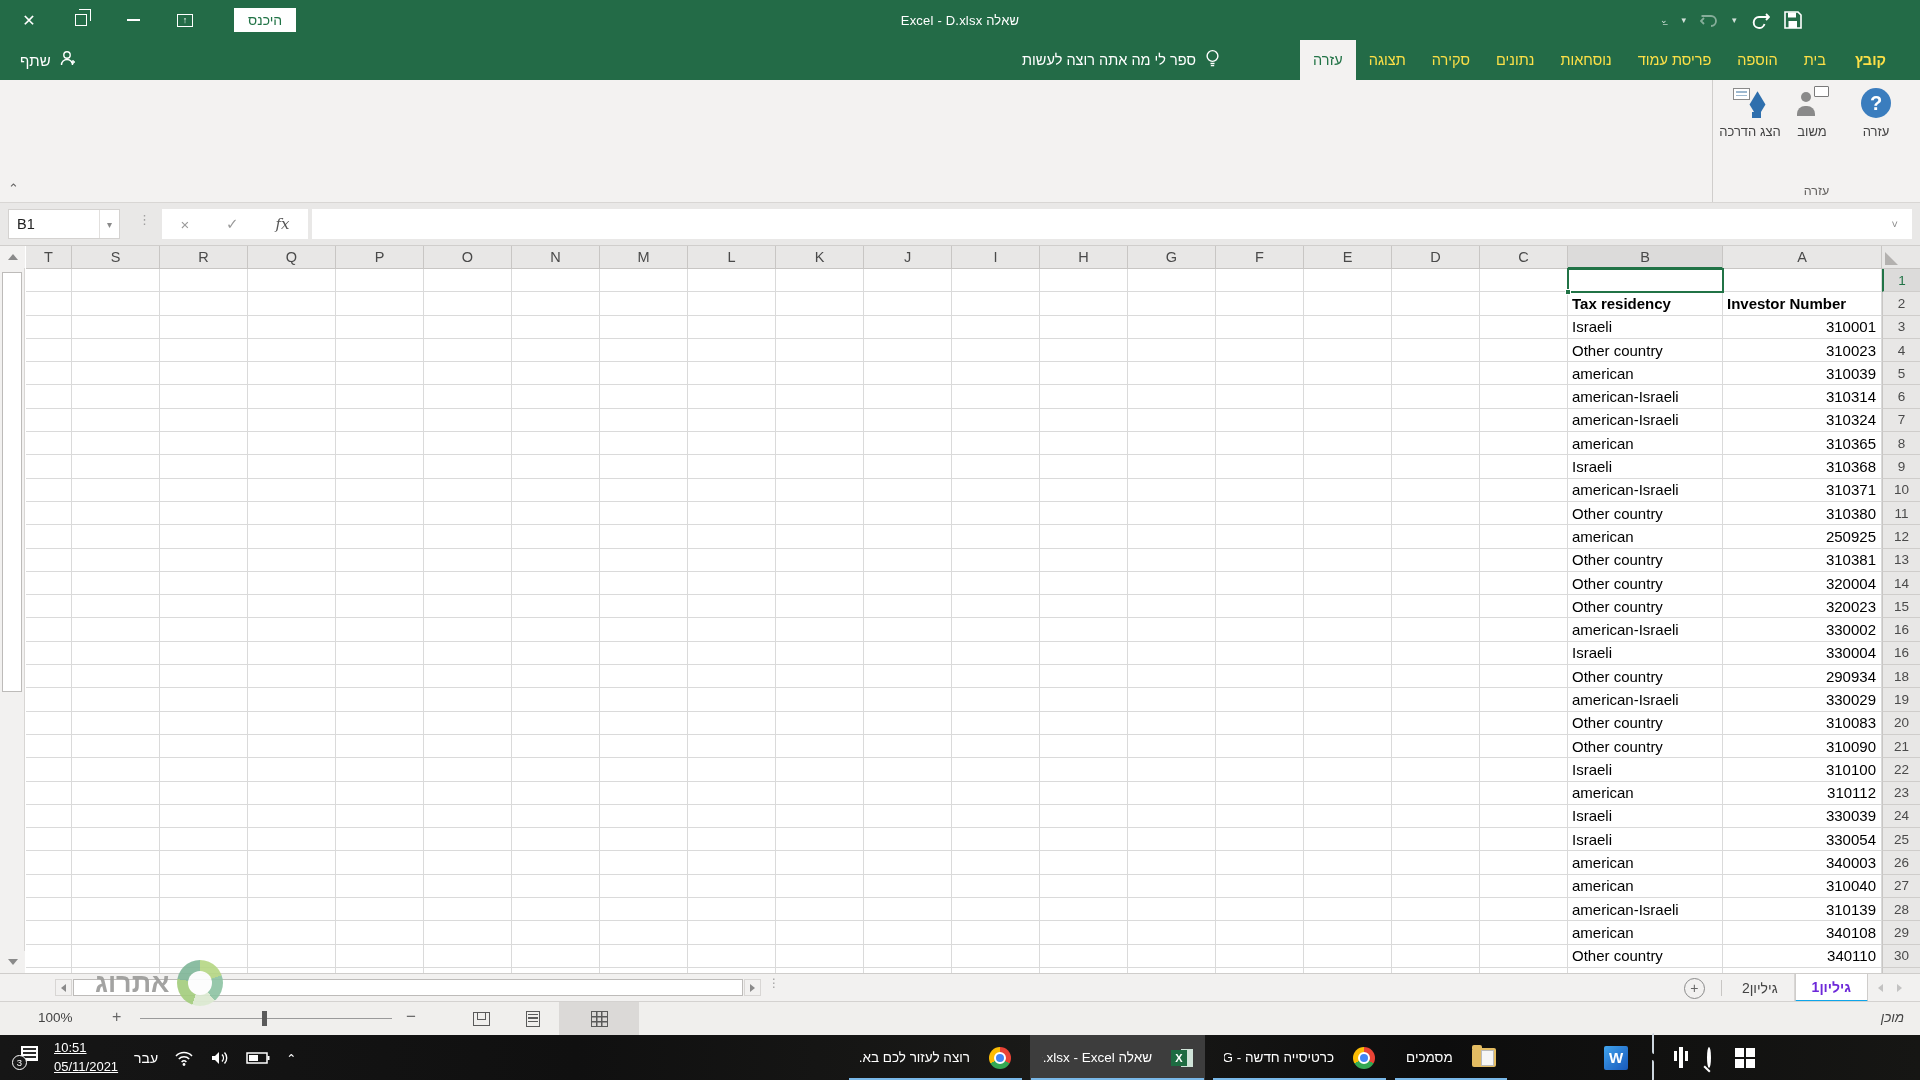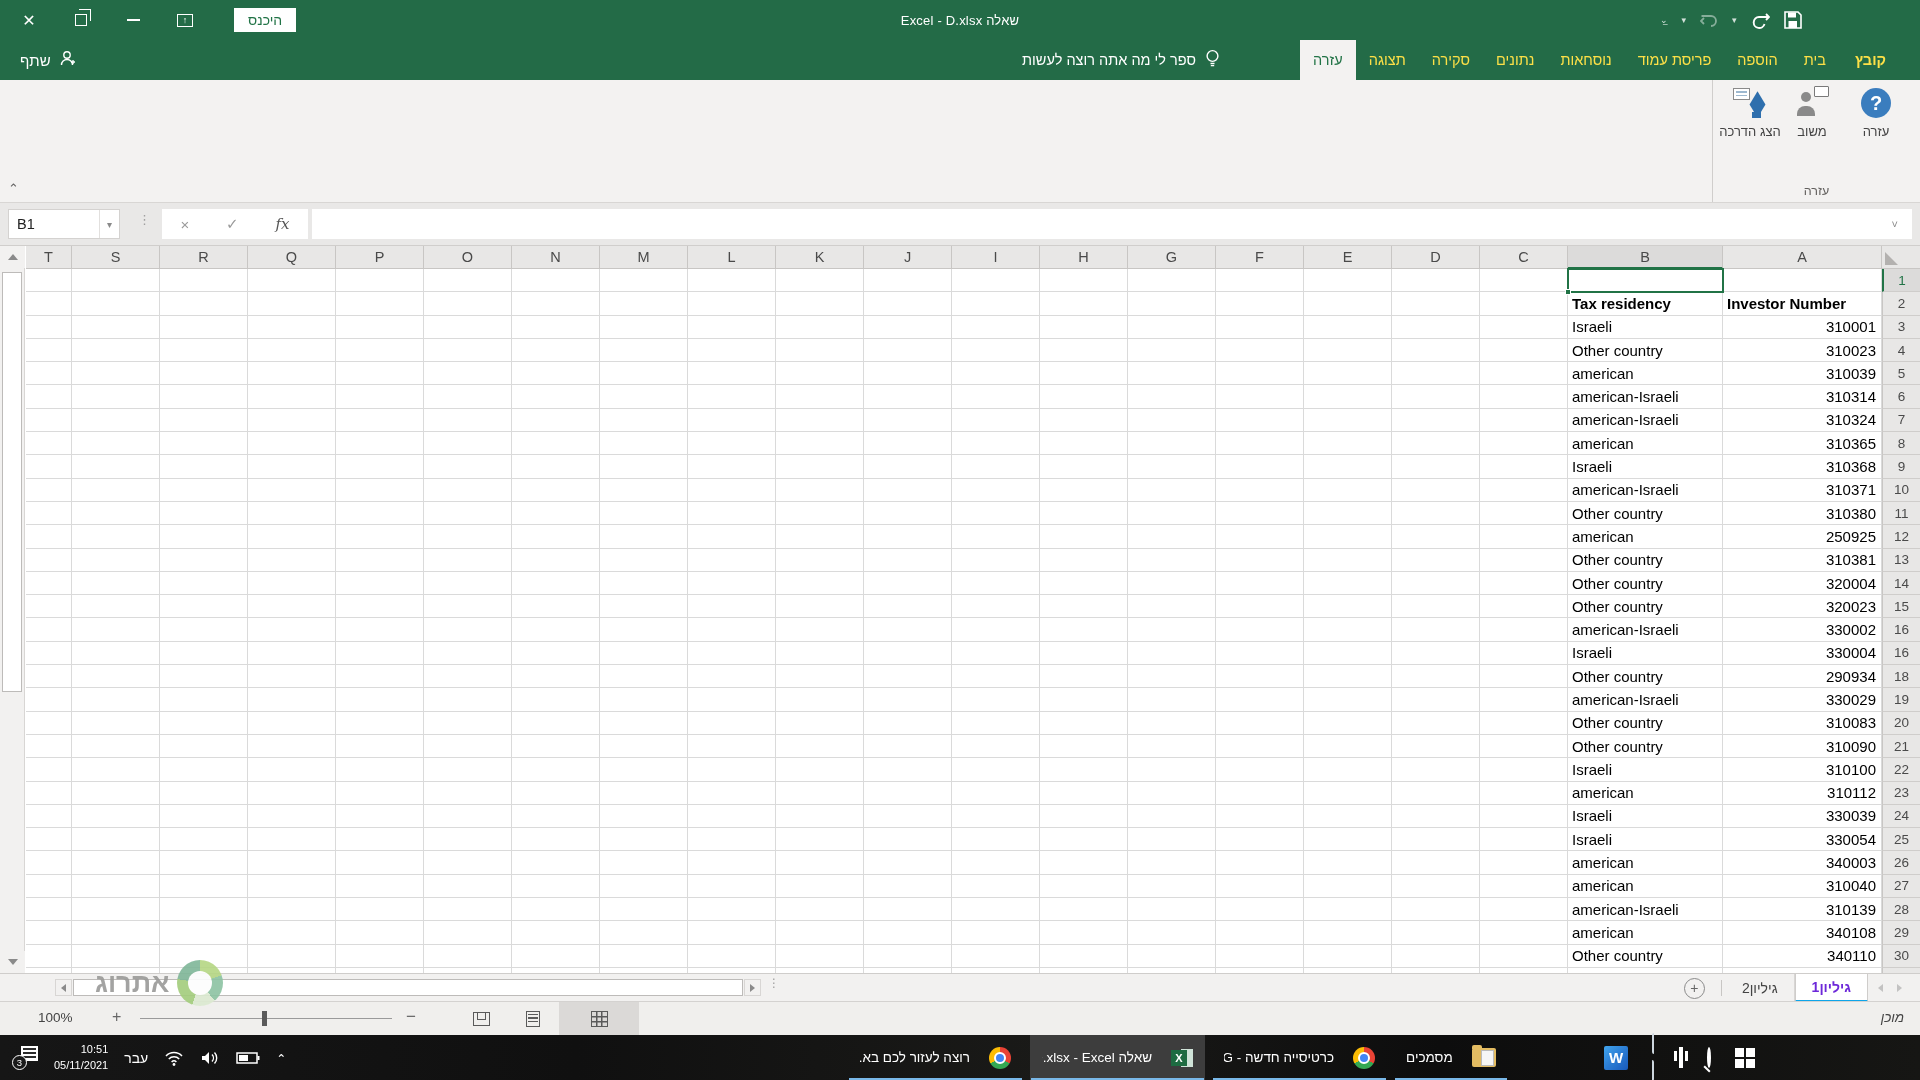--- a/index.html
+++ b/index.html
@@ -121,21 +121,21 @@
       linear-gradient(90deg,#5a5a5a,#5a5a5a) 9px 0/1.5px 100% no-repeat; }
   .ready { position:absolute; right:16px; top:8px;font-style:italic; }
 
   
   .taskbar { position:absolute; left:0; top:1035px; width:1920px; height:45px; background:linear-gradient(90deg,#161616 0%,#101010 30%,#1a1a18 55%,#0d0d0d 75%,#161614 100%); color:#fff; }
   .tray { position:absolute; left:12px; top:0; height:45px; display:flex; align-items:center; gap:16px; }
   .notif { position:relative; width:26px; height:24px; }
   .notif .pane { position:absolute; right:0; top:0; width:17px; height:15px; background:#fff; }
   .notif .pane i { display:block; height:1.5px; background:#2b2b2b; margin:2.5px 2px 0; }
   .notif .cnt { position:absolute; left:0; bottom:0; width:15px; height:15px; border-radius:50%; background:#1a1a1a; border:1.5px solid #fff; font-size:9.5px; display:flex; align-items:center; justify-content:center; }
-  .clock { text-align:right; font-size:11px; line-height:1.45; }
+  .clock { text-align:left; font-size:13px; line-height:1.45;text-decoration:underline; }
   .lang { font-size:14px; }
   .traysvg svg { display:block; }
   .chevup { font-size:12px; transform:translateY(1px); }
   .apps { position:absolute; left:848px; top:0; height:45px; display:flex; align-items:stretch; gap:7px; }
   .app { position:relative; display:flex; align-items:center; gap:19px; padding:0 12px; font-size:13.5px; max-width:175px; }
   .app .t { direction:rtl; white-space:nowrap; overflow:hidden; }
   .app.hl { background:#3d3d3d; }
   .app .ul { position:absolute; left:1px; right:1px; bottom:0; height:2.5px; background:#79b8e8; }
   .chrome-ic { width:22px; height:22px; border-radius:50%; background:conic-gradient(from 0deg,#ea4335 0 120deg,#34a853 120deg 240deg,#fbbc05 240deg 360deg); position:relative; flex:none; }
   .chrome-ic::after { content:""; position:absolute; inset:5px; border-radius:50%; background:#4285f4; border:2.5px solid #fff; }

